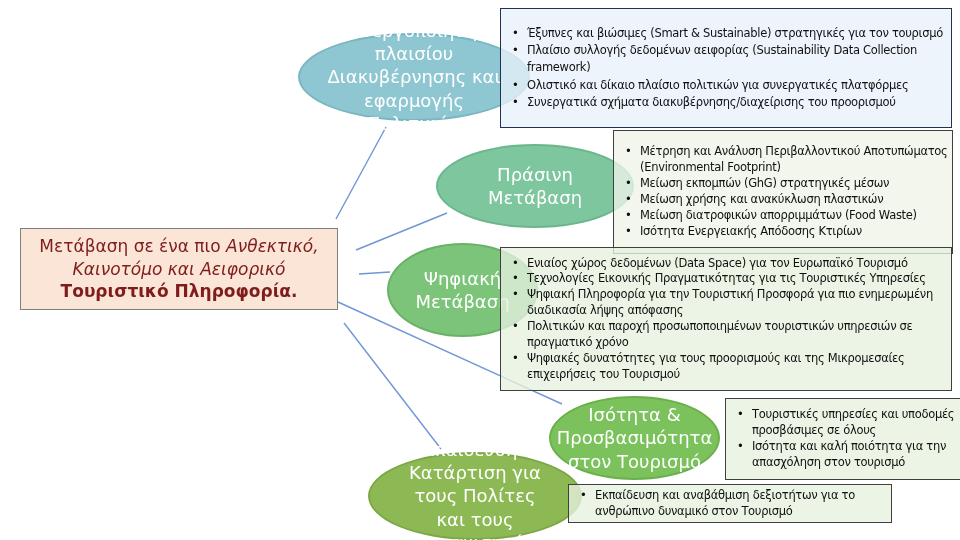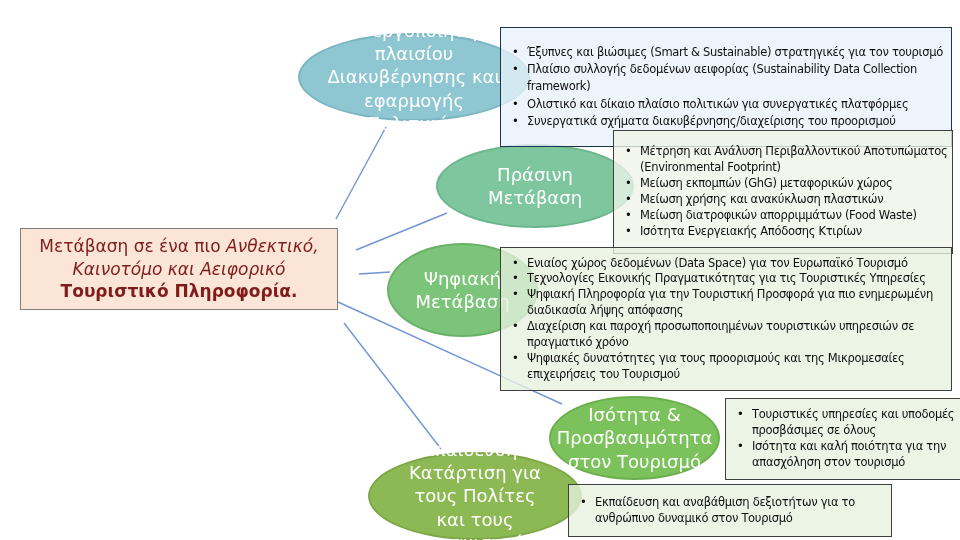--- a/index.html
+++ b/index.html
@@ -68,21 +68,21 @@
     display: flex;
     flex-direction: column;
     justify-content: center;
     padding: 4px 4px 4px 4px;
     color: #111111;
   }
   .detail-0 { left: 500px; top: 8px;   width: 452px; height: 120px; }
   .detail-1 { left: 613px; top: 130px; width: 340px; height: 124px; }
   .detail-2 { left: 500px; top: 247px; width: 452px; height: 144px; }
   .detail-3 { left: 701px; top: 398px; width: 251px; height: 82px; }
-  .detail-4 { left: 568px; top: 484px; width: 324px; height: 53px; }
+  .detail-4 { left: 568px; top: 484px; width: 324px; height: 39px; }
 
   .detail ul { list-style: none; }
   .detail li {
     position: relative;
     padding-left: 22px;
     font-size: 11.5px;
     letter-spacing: -0.3px;
     line-height: 1.38;
   }
   .detail-0 li { line-height: 1.5; }
@@ -123,45 +123,45 @@
   <div class="node node-2" style="background: rgb(124, 196, 122); border-color: rgb(105, 178, 103);">
     <span>Ψηφιακή Μετάβαση</span>
   </div>
   <div class="node node-3" style="background: rgb(124, 194, 92); border-color: rgb(107, 176, 77);">
     <span>Ισότητα &amp; Προσβασιμότητα στον Τουρισμό</span>
   </div>
   <div class="node node-4" style="background: rgb(141, 185, 84); border-color: rgb(125, 167, 71);">
     <span>Εκπαίδευση &amp; Κατάρτιση για τους Πολίτες και τους Οργανισμούς</span>
   </div>
 
-  <div class="detail detail-0" style="background: rgba(232, 241, 250, 0.78); border-color: rgb(31, 52, 80); margin-top: 19px;">
+  <div class="detail detail-0" style="background: rgba(232, 241, 250, 0.78); border-color: rgb(31, 52, 80);">
     <ul>
       <li>Έξυπνες και βιώσιμες (Smart &amp; Sustainable) στρατηγικές για τον τουρισμό</li>
       <li>Πλαίσιο συλλογής δεδομένων αειφορίας (Sustainability Data Collection framework)</li>
       <li>Ολιστικό και δίκαιο πλαίσιο πολιτικών για συνεργατικές πλατφόρμες</li>
       <li>Συνεργατικά σχήματα διακυβέρνησης/διαχείρισης του προορισμού</li>
     </ul>
   </div>
 
   <div class="detail detail-1" style="background: rgba(238, 244, 232, 0.78); border-color: rgb(64, 64, 64);">
     <ul>
       <li>Μέτρηση και Ανάλυση Περιβαλλοντικού Αποτυπώματος (Environmental Footprint)</li>
-      <li>Μείωση εκπομπών (GhG) μεταφορικών χώρος</li>
+      <li>Μείωση εκπομπών (GhG) στρατηγικές μέσων</li>
       <li>Μείωση χρήσης και ανακύκλωση πλαστικών</li>
       <li>Μείωση διατροφικών απορριμμάτων (Food Waste)</li>
       <li>Ισότητα Ενεργειακής Απόδοσης Κτιρίων</li>
     </ul>
   </div>
 
   <div class="detail detail-2" style="background: rgba(231, 241, 223, 0.78); border-color: rgb(64, 64, 64);">
     <ul>
       <li>Ενιαίος χώρος δεδομένων (Data Space) για τον Ευρωπαϊκό Τουρισμό</li>
       <li>Τεχνολογίες Εικονικής Πραγματικότητας για τις Τουριστικές Υπηρεσίες</li>
       <li>Ψηφιακή Πληροφορία για την Τουριστική Προσφορά για πιο ενημερωμένη διαδικασία λήψης απόφασης</li>
-      <li>Διαχείριση και παροχή προσωποποιημένων τουριστικών υπηρεσιών σε πραγματικό χρόνο</li>
+      <li>Πολιτικών και παροχή προσωποποιημένων τουριστικών υπηρεσιών σε πραγματικό χρόνο</li>
       <li>Ψηφιακές δυνατότητες για τους προορισμούς και της Μικρομεσαίες επιχειρήσεις του Τουρισμού</li>
     </ul>
   </div>
 
   <div class="detail detail-3" style="background: rgba(231, 241, 223, 0.78); border-color: rgb(64, 64, 64); margin-left: 24px;">
     <ul>
       <li>Τουριστικές υπηρεσίες και υποδομές προσβάσιμες σε όλους</li>
       <li>Ισότητα και καλή ποιότητα για την απασχόληση στον τουρισμό</li>
     </ul>
   </div>

